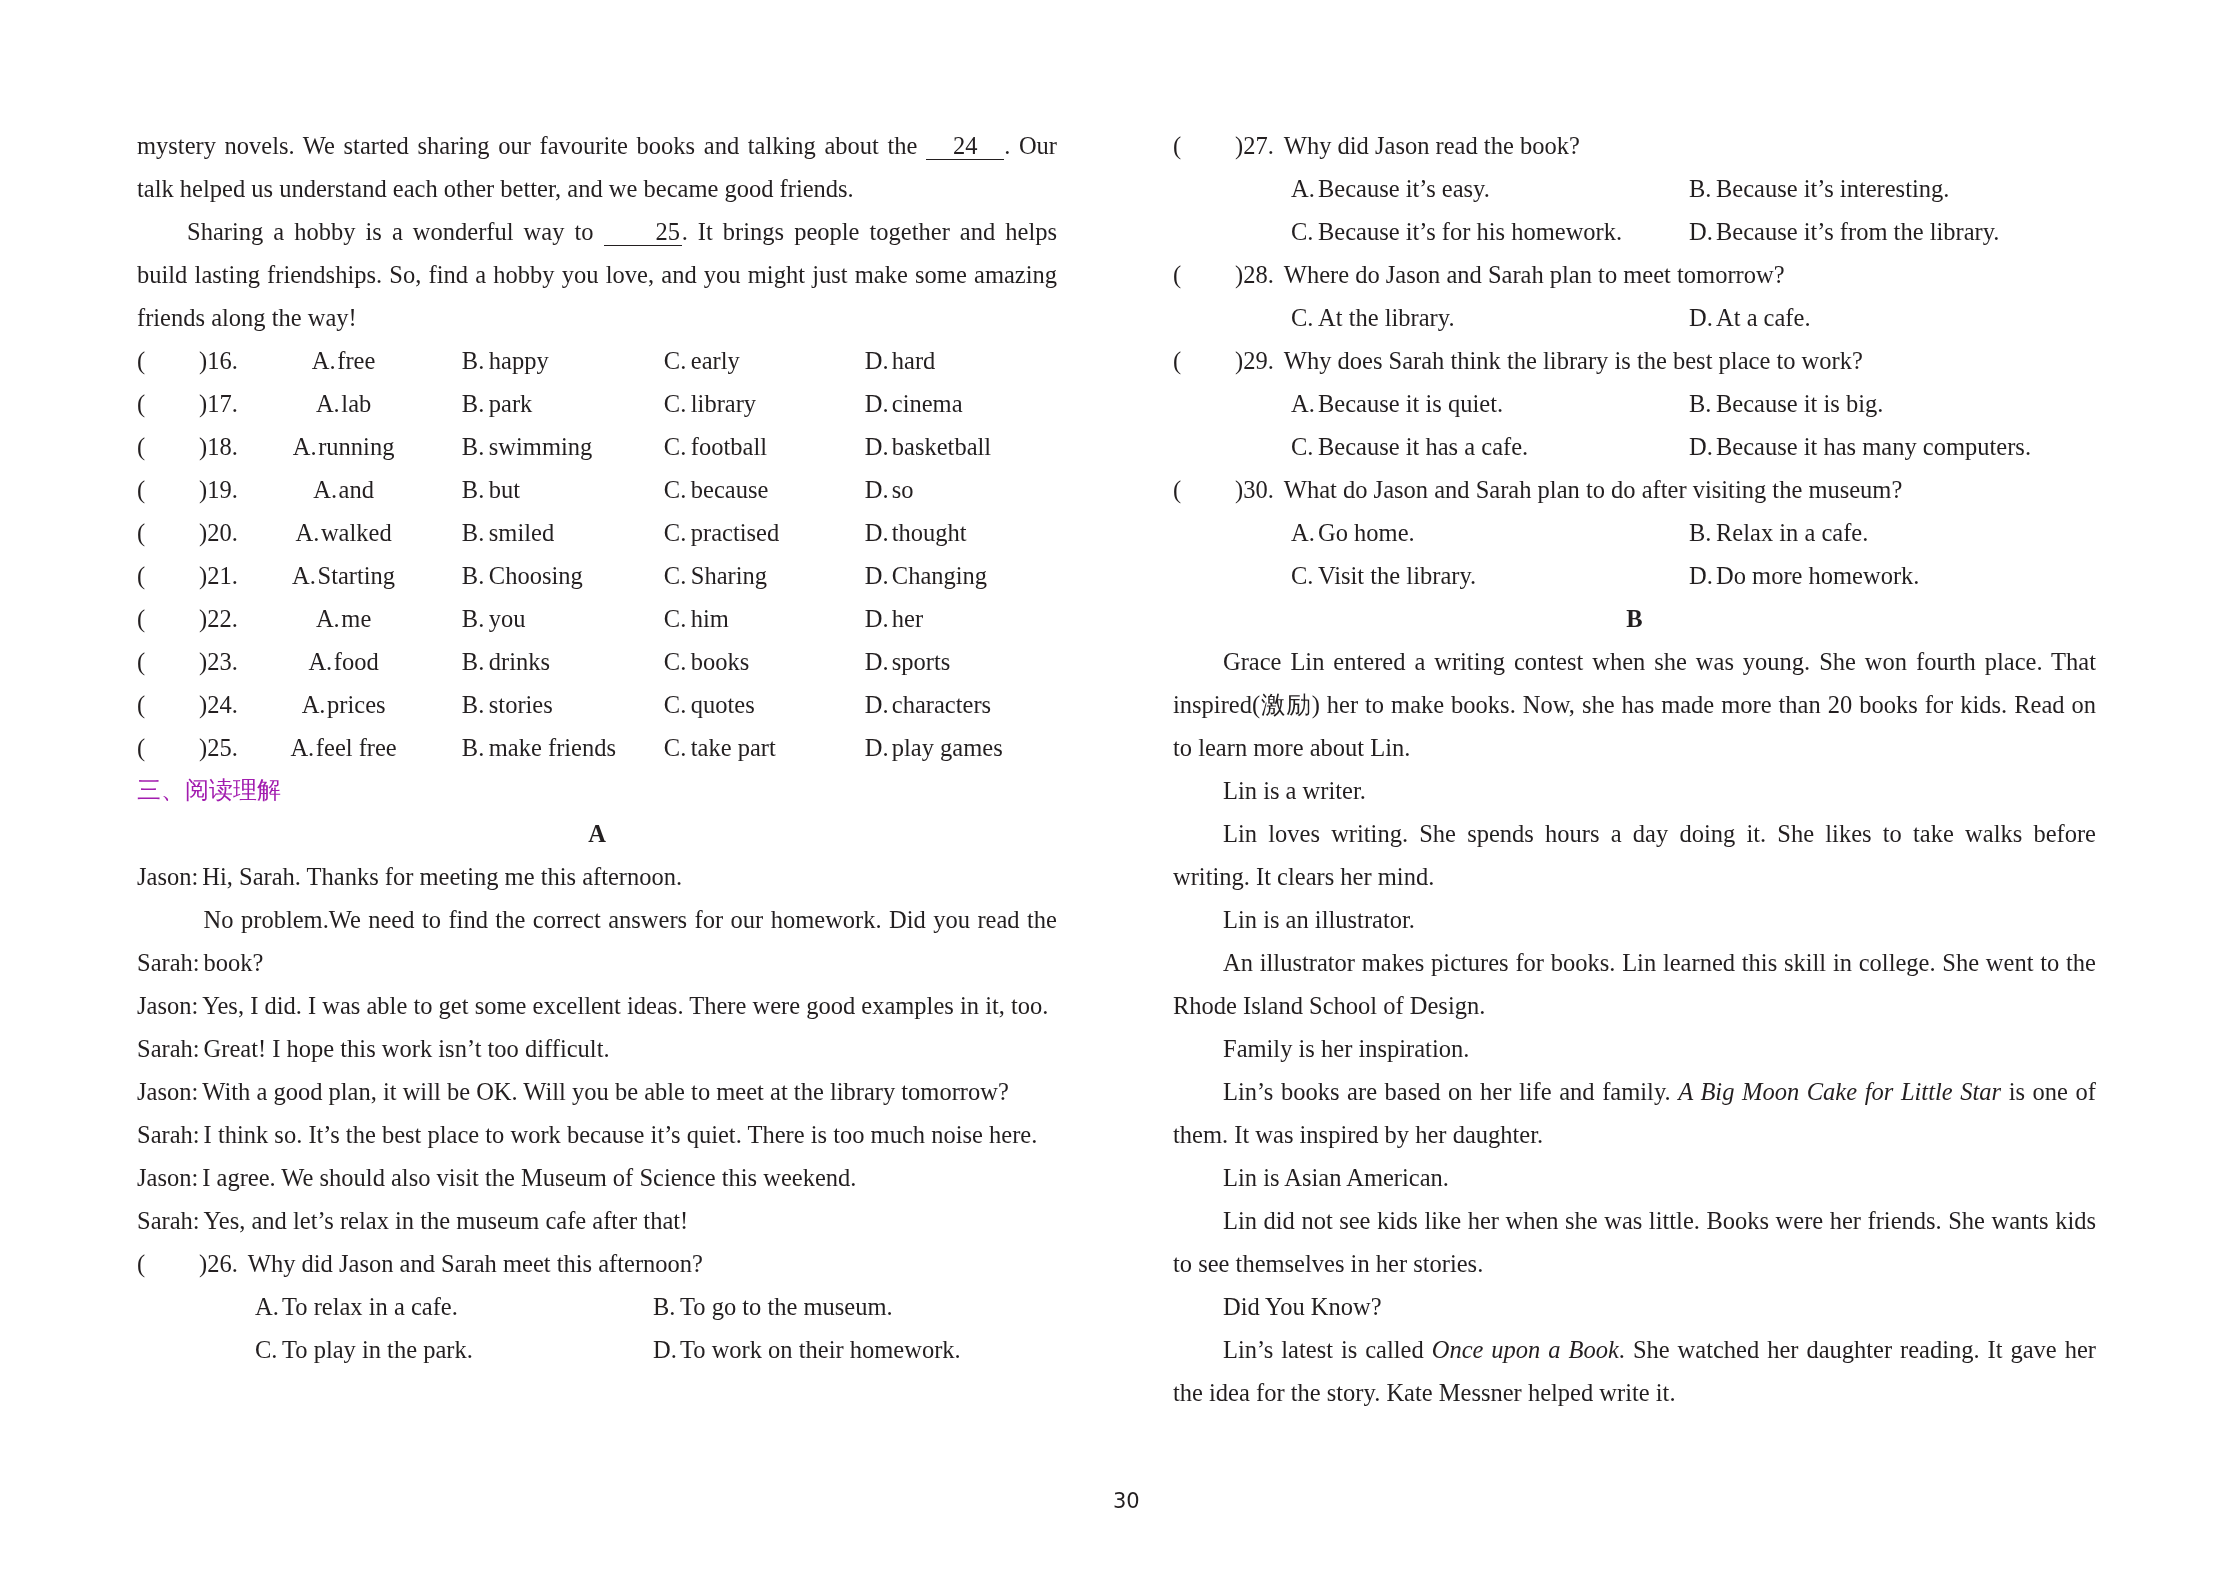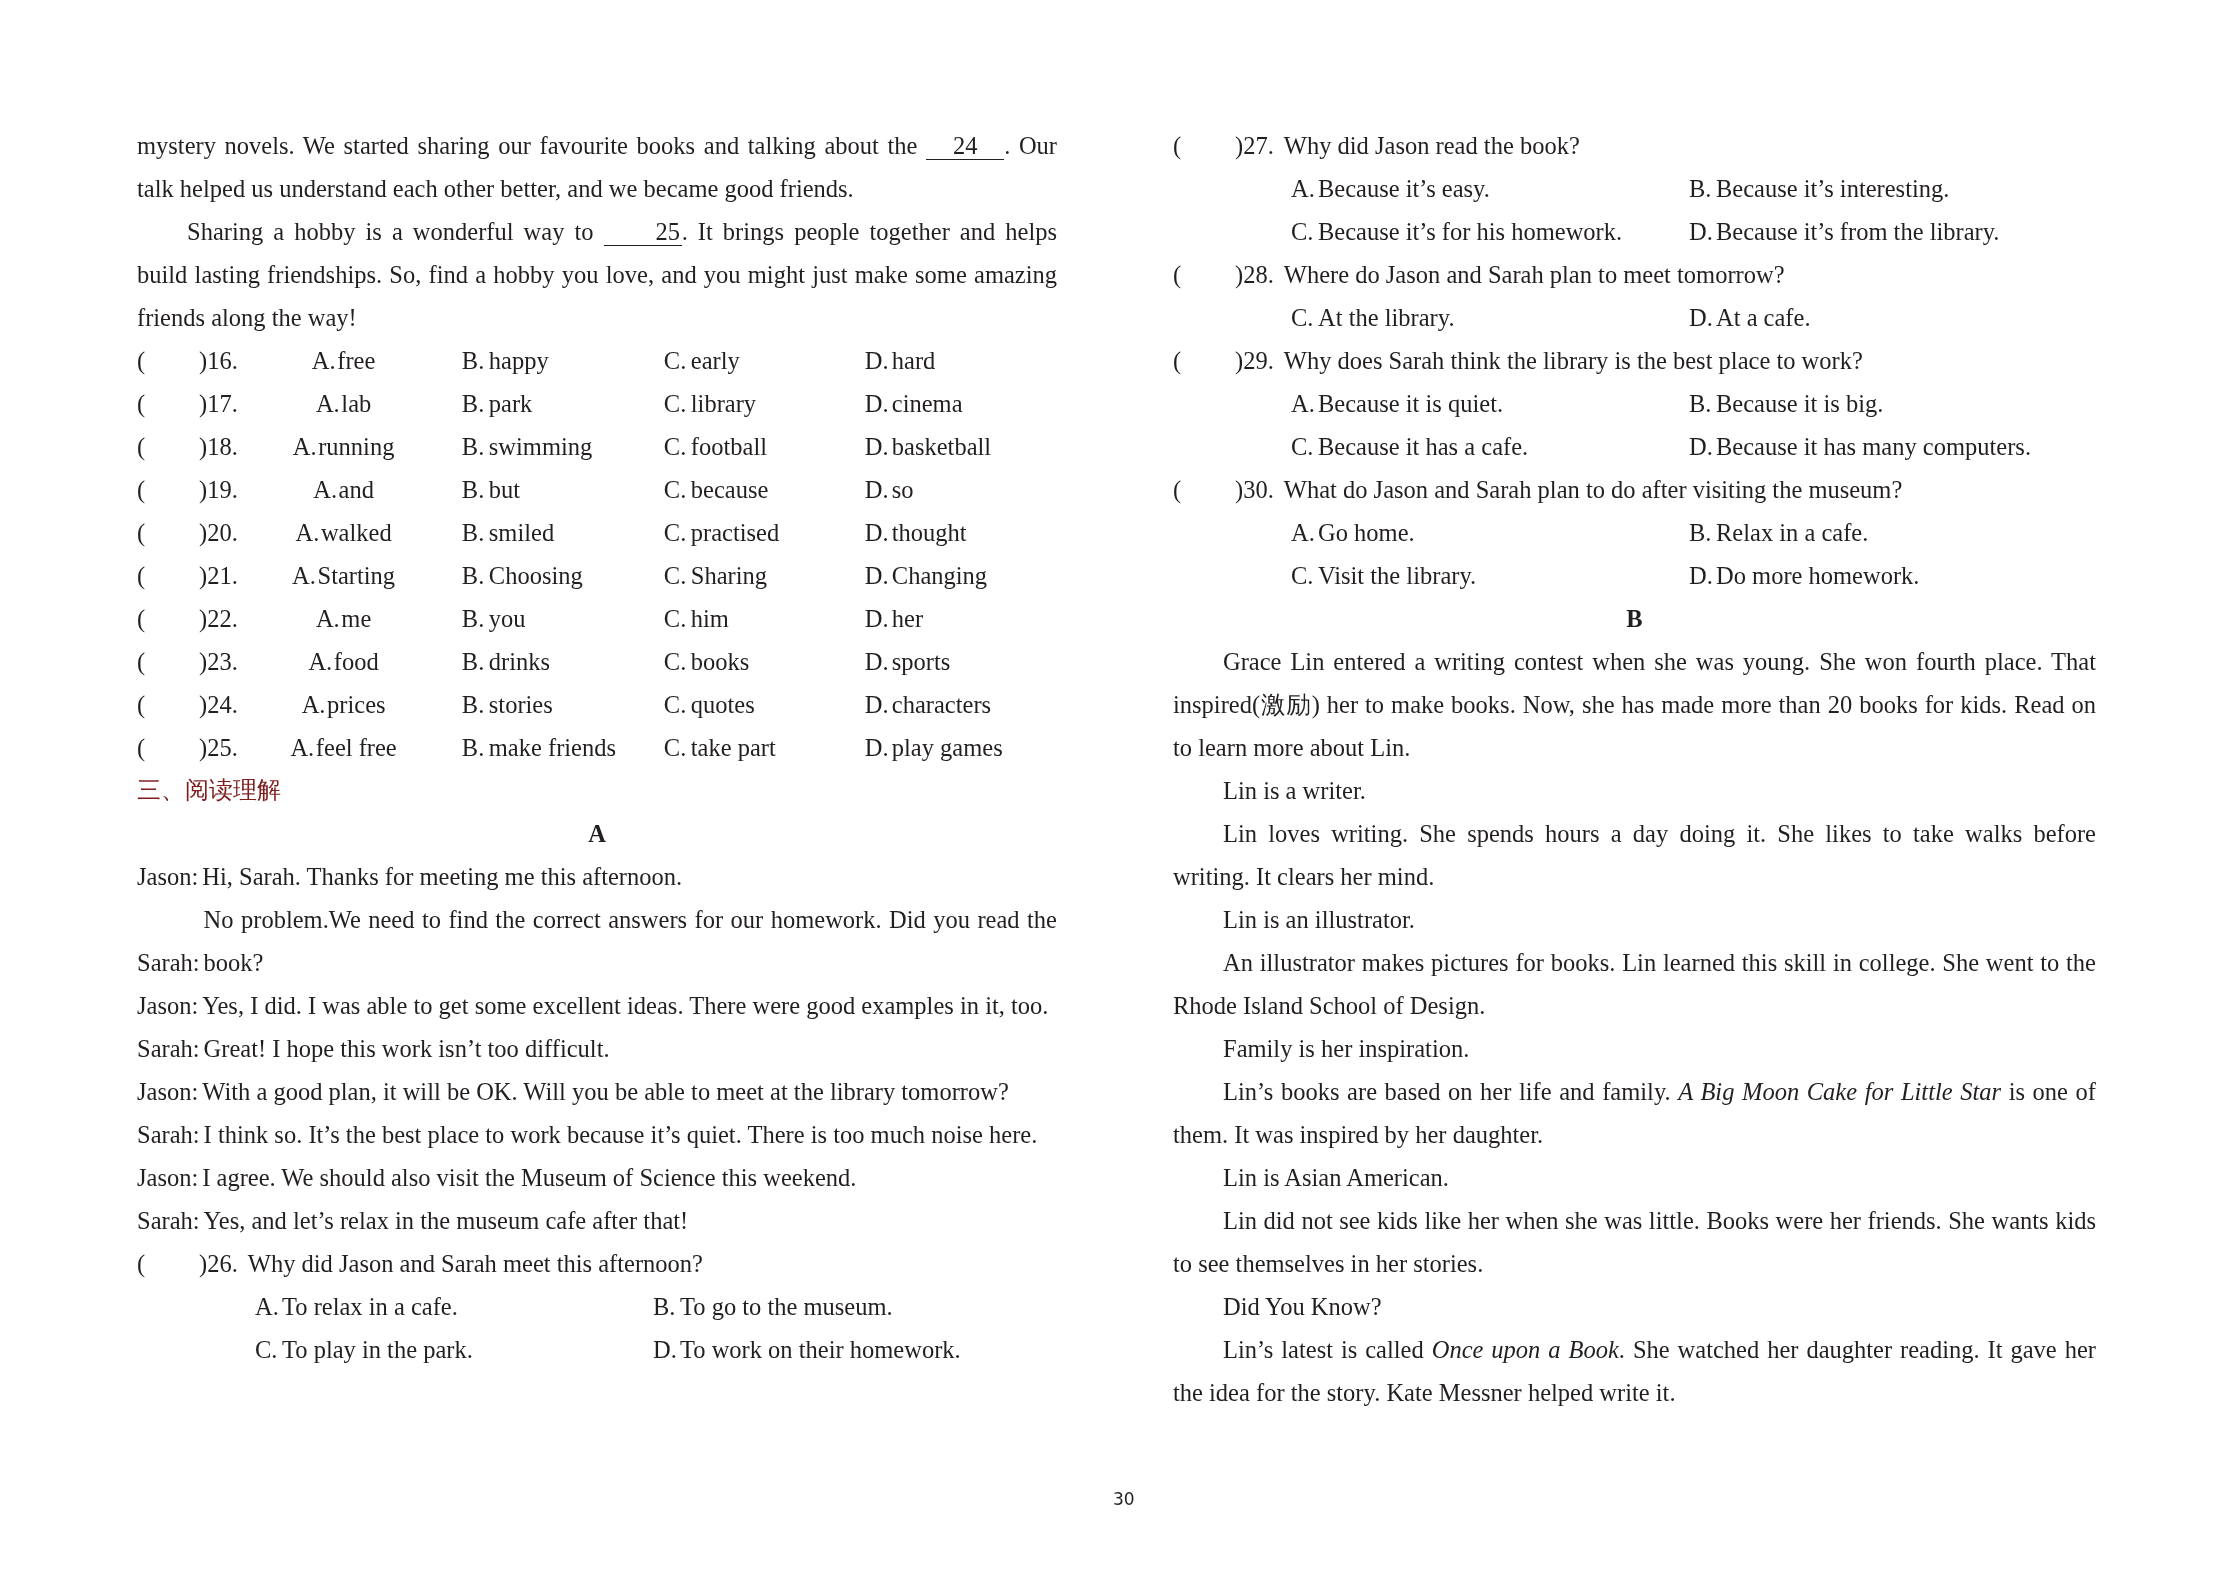--- a/index.html
+++ b/index.html
@@ -13,36 +13,36 @@
   .blank { display: inline-block; min-width: 78px; border-bottom: 1.5px solid #231f20;
            text-align: center; line-height: 26px; }
   .opt-row { display: flex; height: 43px; white-space: nowrap; }
   .paren { width: 62px; display: inline-block; }
   .qnum { display: inline-block; }
   .opt4 { display: inline-block; }
   .opt4.a { width: 198px; text-align: center; }
   .opt4.b { width: 202px; margin-left: 20px; }
   .opt4.c { width: 201px; }
   .letter { display: inline-block; width: 27px; }
-  .section-head { color: #7f1d1d; font-family: "DejaVu Sans", sans-serif; font-size: 24px; height: 43px; }
+  .section-head { color: #a21caf; font-family: "DejaVu Sans", sans-serif; font-size: 24px; height: 43px; }
   .passage-title { text-align: center; font-weight: bold; height: 43px; }
   .dialog { display: flex; align-items: flex-end; }
   .dialog .speaker { flex: 0 0 auto; white-space: nowrap; padding-right: 4px; }
   .dialog .line { flex: 1 1 auto; text-align: justify; }
   .q-row { display: flex; height: 43px; white-space: nowrap; }
   .q-row .qlabel { display: inline-block; }
   .q-opts { display: flex; height: 43px; white-space: nowrap; }
   .q-opts .o1 { display: inline-block; }
   .left .q-opts { padding-left: 118px; }
   .left .q-opts .o1 { width: 398px; }
   .right .q-opts { padding-left: 118px; }
   .right .q-opts .o1 { width: 398px; }
   em { font-style: italic; }
   .page-num { position: absolute; left: 1113px; top: 1489px; font-family: "DejaVu Sans", sans-serif;
-              font-size: 17px; color: #231f20; }
+              font-size: 21px; color: #231f20; }
 </style>
 </head>
 <body>
 
 <div class="col left">
   <p class="para"><span>mystery novels. We started sharing our favourite books and talking about the </span><span class="blank">24</span><span>. Our talk helped us understand each other better, and we became good friends.</span></p>
   <p class="para indent"><span>Sharing a hobby is a wonderful way to </span><span class="blank">25</span><span>. It brings people together and helps build lasting friendships. So, find a hobby you love, and you might just make some amazing friends along the way!</span></p>
 
   <div id="cloze-list">
       <div class="opt-row">

